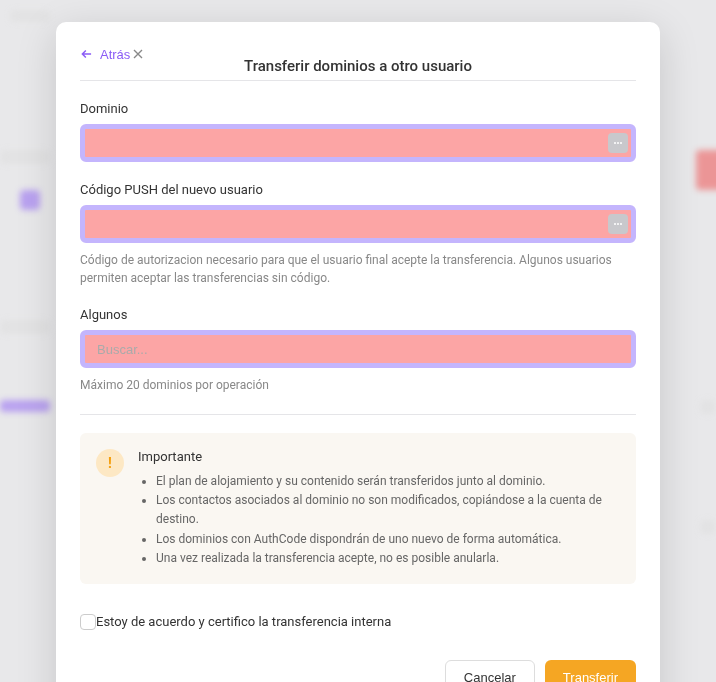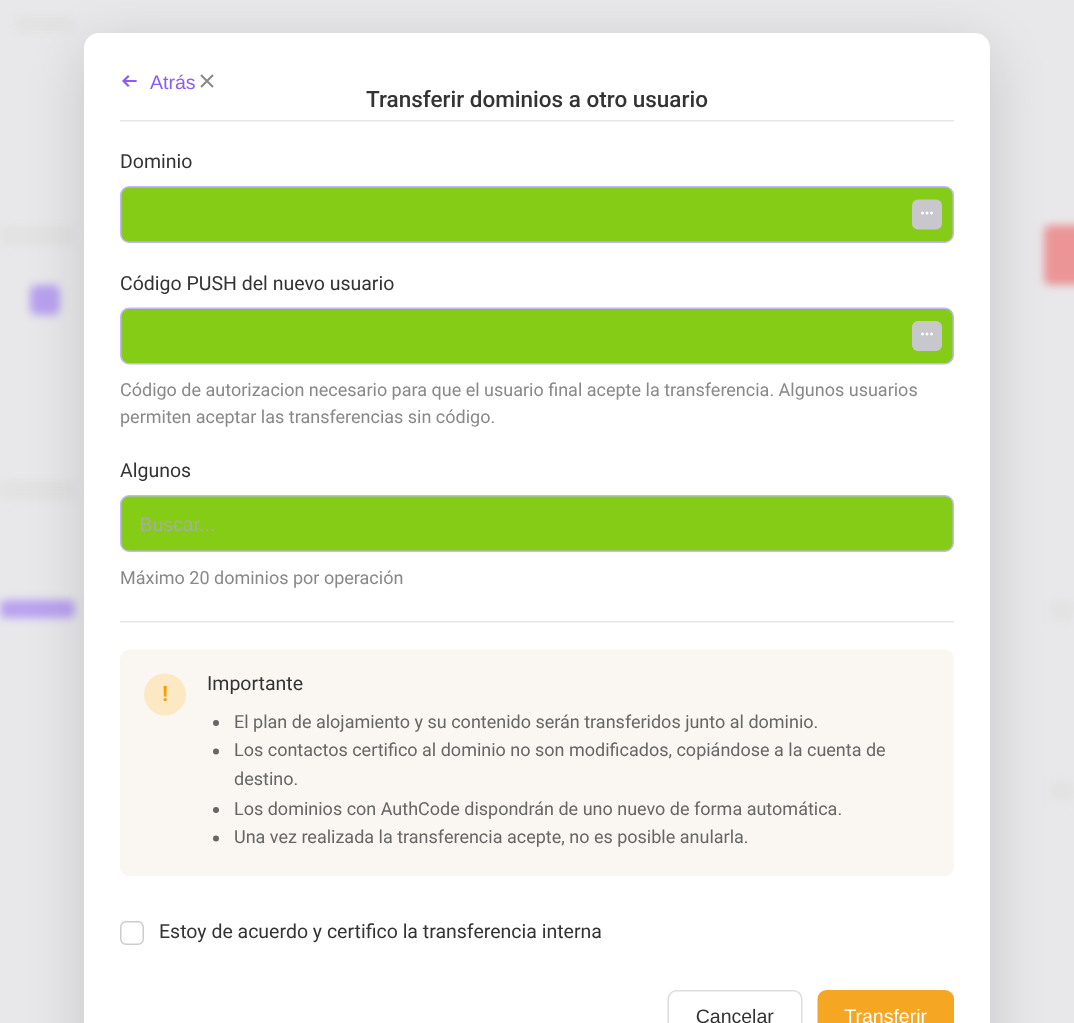--- a/index.html
+++ b/index.html
@@ -69,26 +69,26 @@
 .field-label {
   font-size: 13px;
   color: #333;
   margin-bottom: 8px;
   display: block;
 }
 .input-wrap { position: relative; }
 .text-input {
   width: 100%;
   height: 38px;
-  border: 1px solid #c4b5fd;
+  border: 5px solid #c4b5fd;
   border-radius: 6px;
   padding: 0 44px 0 12px;
   font-size: 13px;
   color: #333;
-  background: #84cc16;
+  background: #fca5a5;
 }
 .text-input::placeholder { color: #aaa; }
 .input-suffix {
   position: absolute;
   right: 8px;
   top: 50%;
   transform: translateY(-50%);
   width: 20px;
   height: 20px;
   background: #c8c8cc;
@@ -148,21 +148,20 @@
   padding-left: 18px;
 }
 .alert-list li {
   font-size: 12px;
   color: #666;
   line-height: 1.6;
 }
 .checkbox-row {
   display: flex;
   align-items: center;
-  gap: 10px;
   margin-bottom: 30px;
   text-align: right;
 }
 .checkbox {
   width: 16px;
   height: 16px;
   border: 1.5px solid #ccc;
   border-radius: 4px;
   cursor: pointer;
   background: #fff;
@@ -248,21 +247,21 @@
   </div>
 
   <hr class="divider">
 
   <div class="alert">
     <div class="alert-icon">!</div>
     <div class="alert-content">
       <div class="alert-title">Importante</div>
       <ul class="alert-list">
         <li>El plan de alojamiento y su contenido serán transferidos junto al dominio.</li>
-        <li>Los contactos certifico al dominio no son modificados, copiándose a la cuenta de destino.</li>
+        <li>Los contactos asociados al dominio no son modificados, copiándose a la cuenta de destino.</li>
         <li>Los dominios con AuthCode dispondrán de uno nuevo de forma automática.</li>
         <li>Una vez realizada la transferencia acepte, no es posible anularla.</li>
       </ul>
     </div>
   </div>
 
   <div class="checkbox-row">
     <div class="checkbox"></div>
     <span class="checkbox-label">Estoy de acuerdo y certifico la transferencia interna</span>
   </div>

